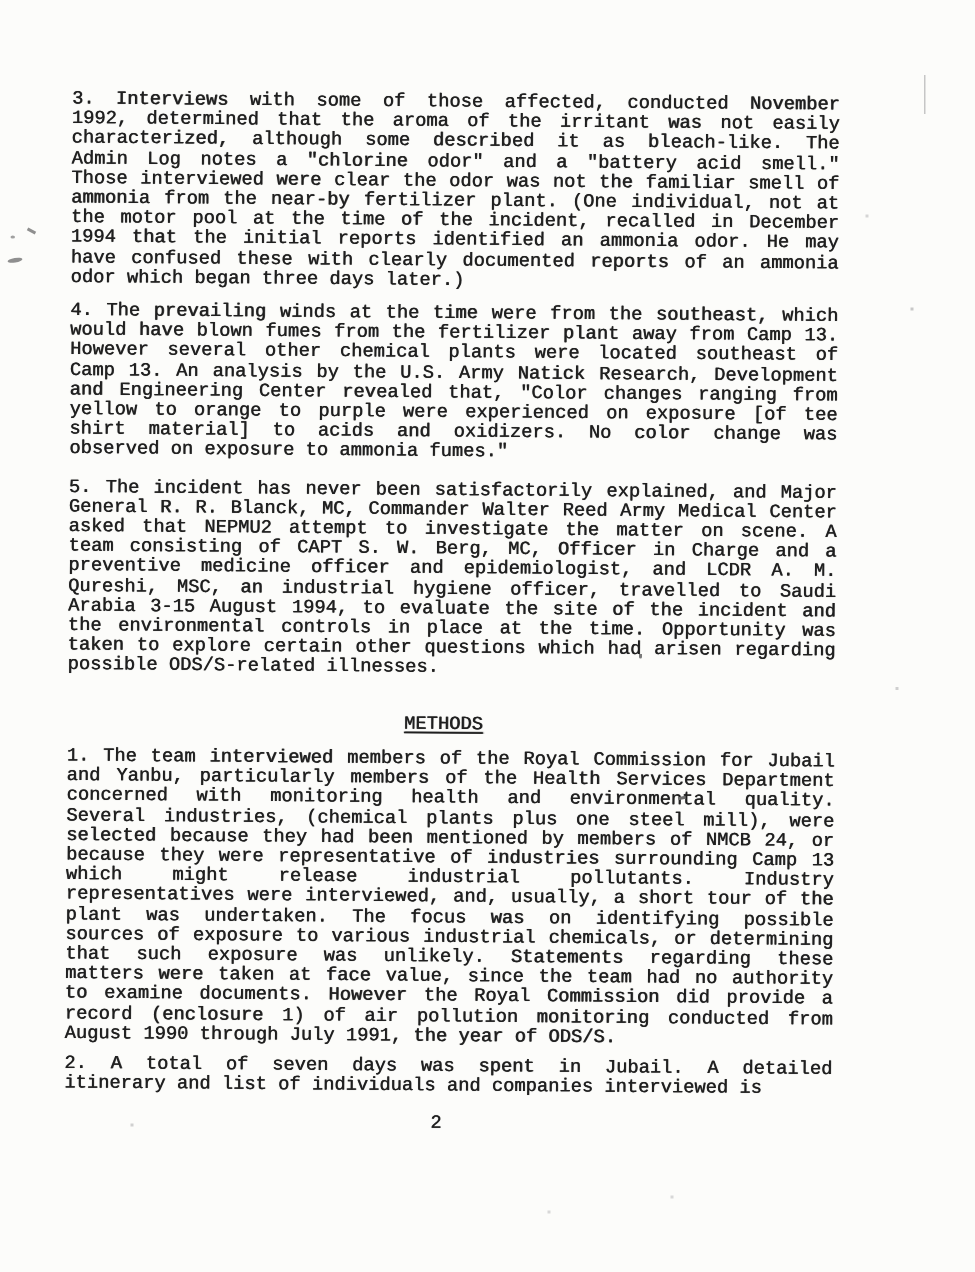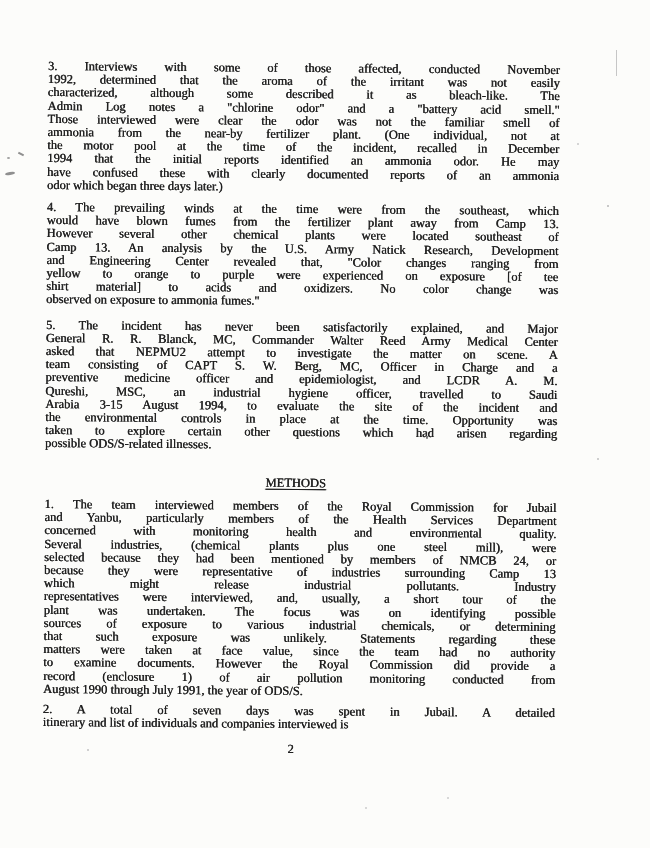--- a/index.html
+++ b/index.html
@@ -2,21 +2,21 @@
 <html><head>
 <meta charset="utf-8">
 <style>
   html, body { margin: 0; padding: 0; background: #ffffff; }
   .page {
     position: relative;
     width: 650px;
     height: 848px;
     background: #fcfcfa;
     overflow: hidden;
-    font-family: Liberation Serif, serif;
+    font-family: Liberation Mono, monospace;
     color: #1f1f1f;
   }
   .content {
     position: absolute;
     left: 48px;
     top: 60px;
     width: 512px;
     transform: rotate(0.45deg);
     transform-origin: 0 0;
     font-size: 12.5px;

